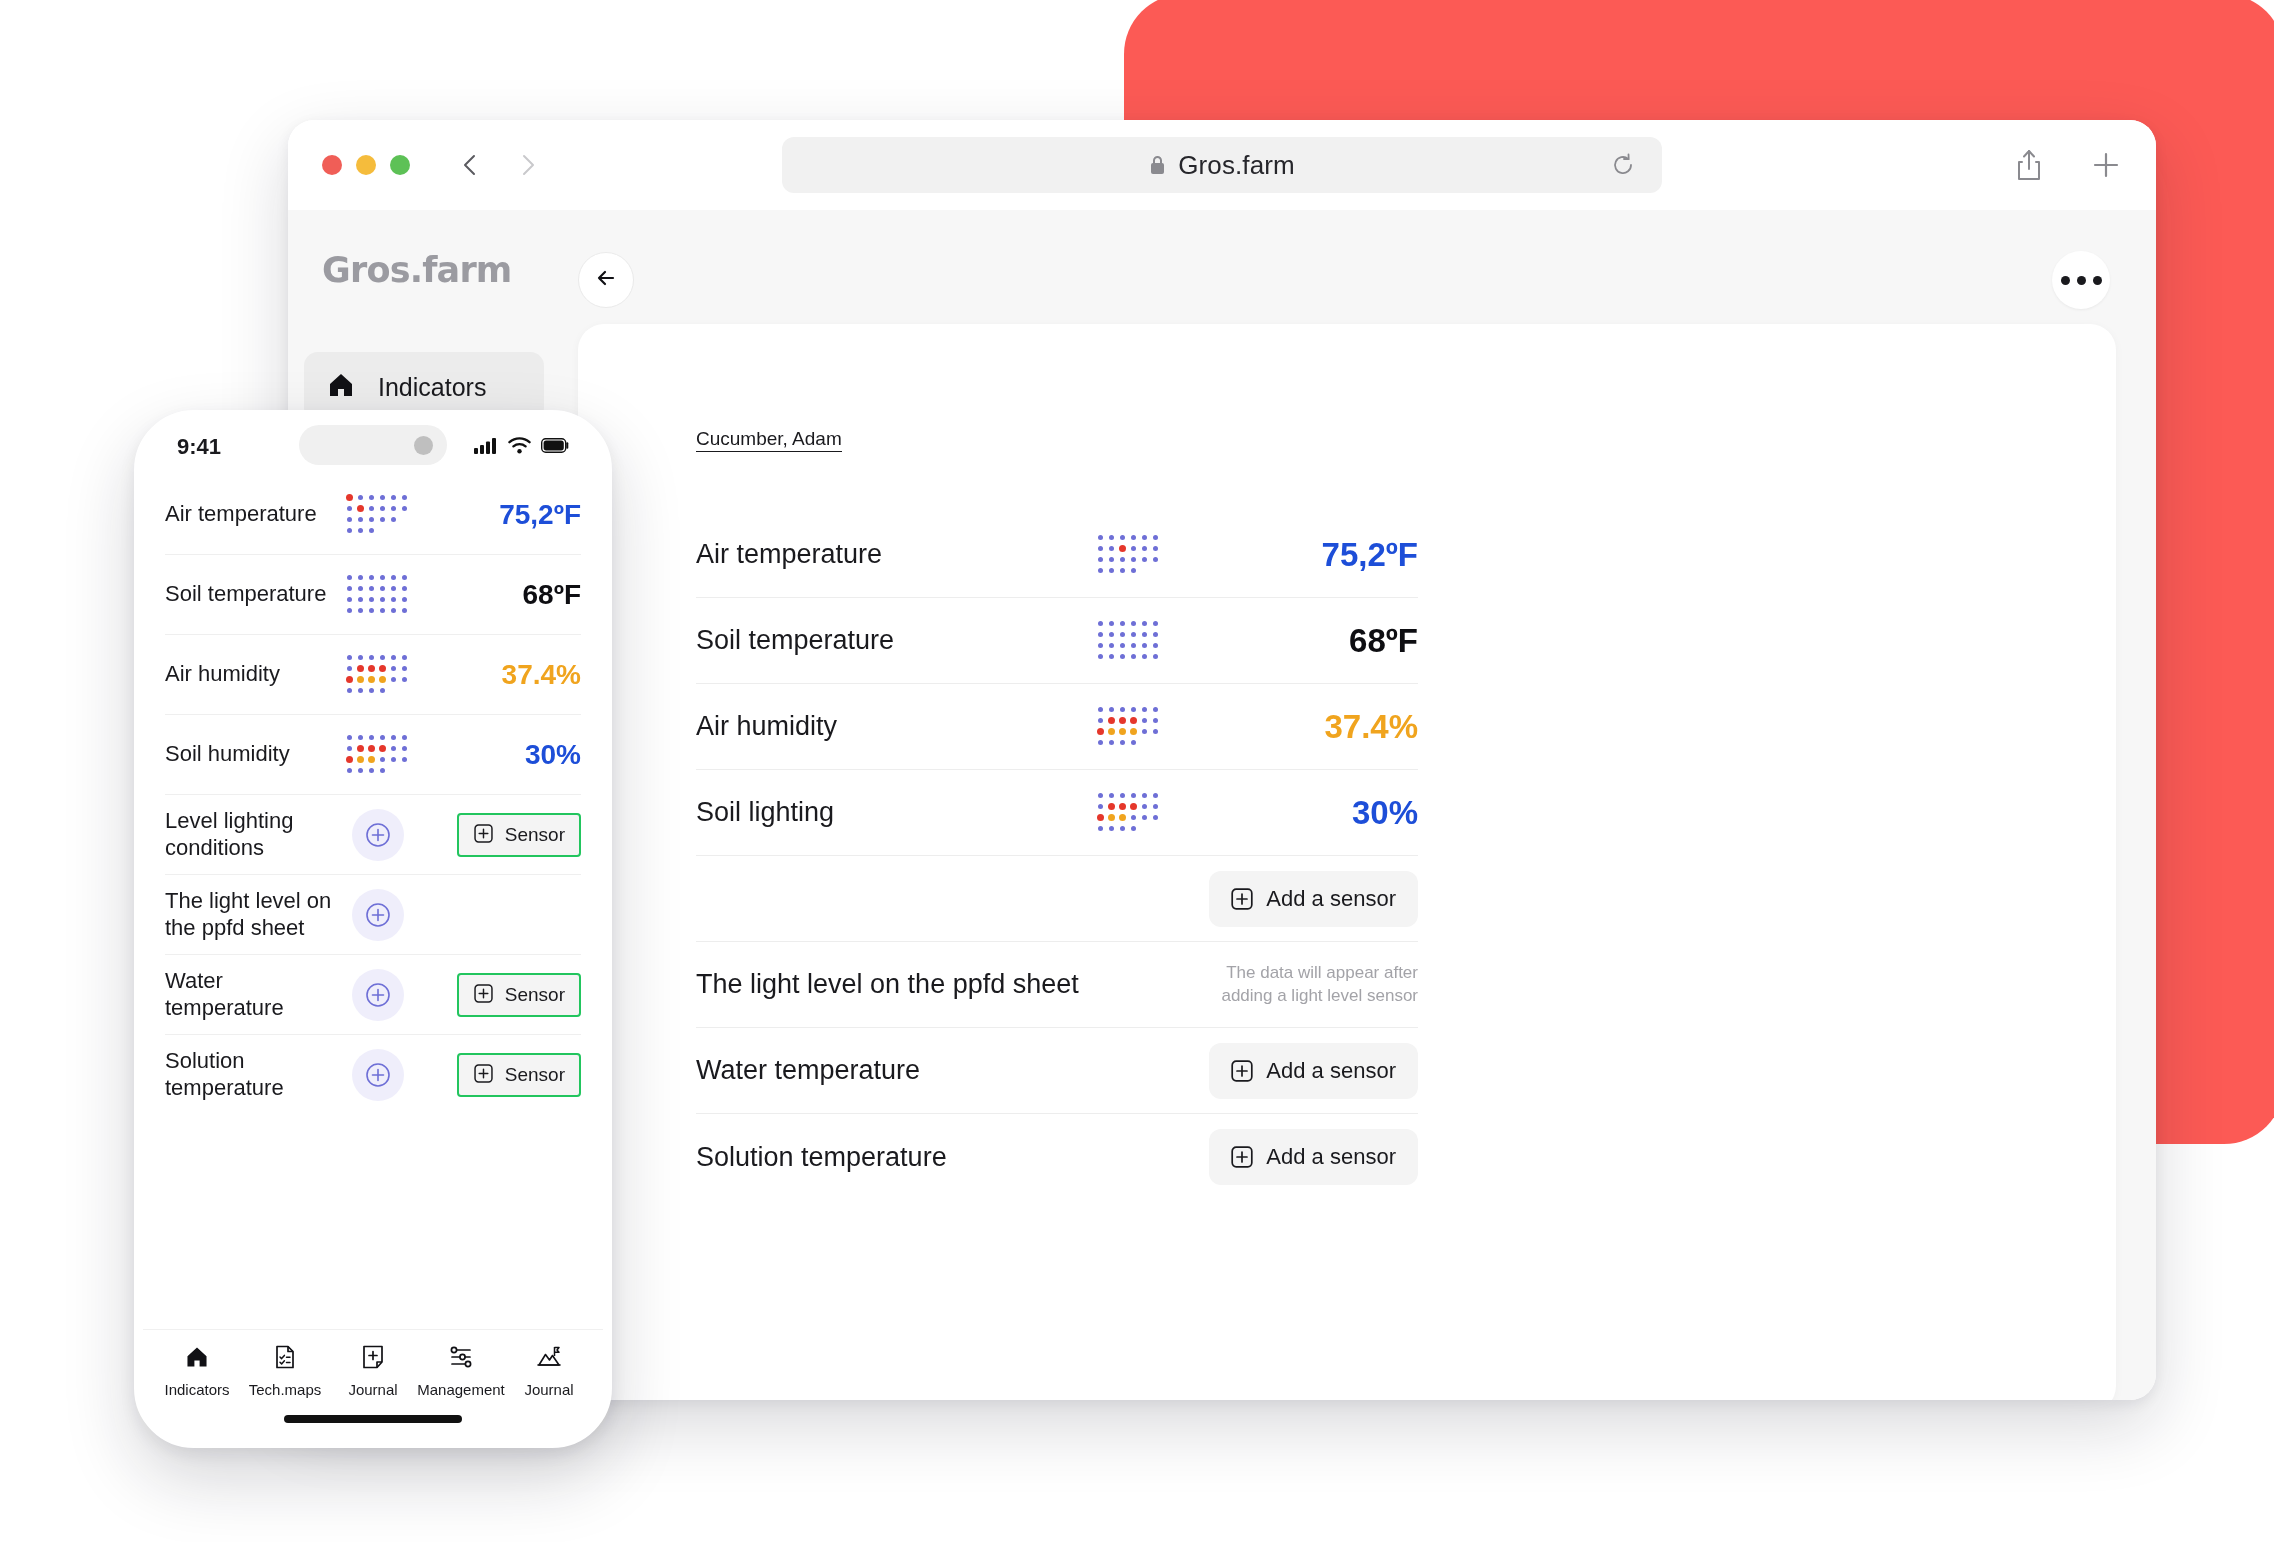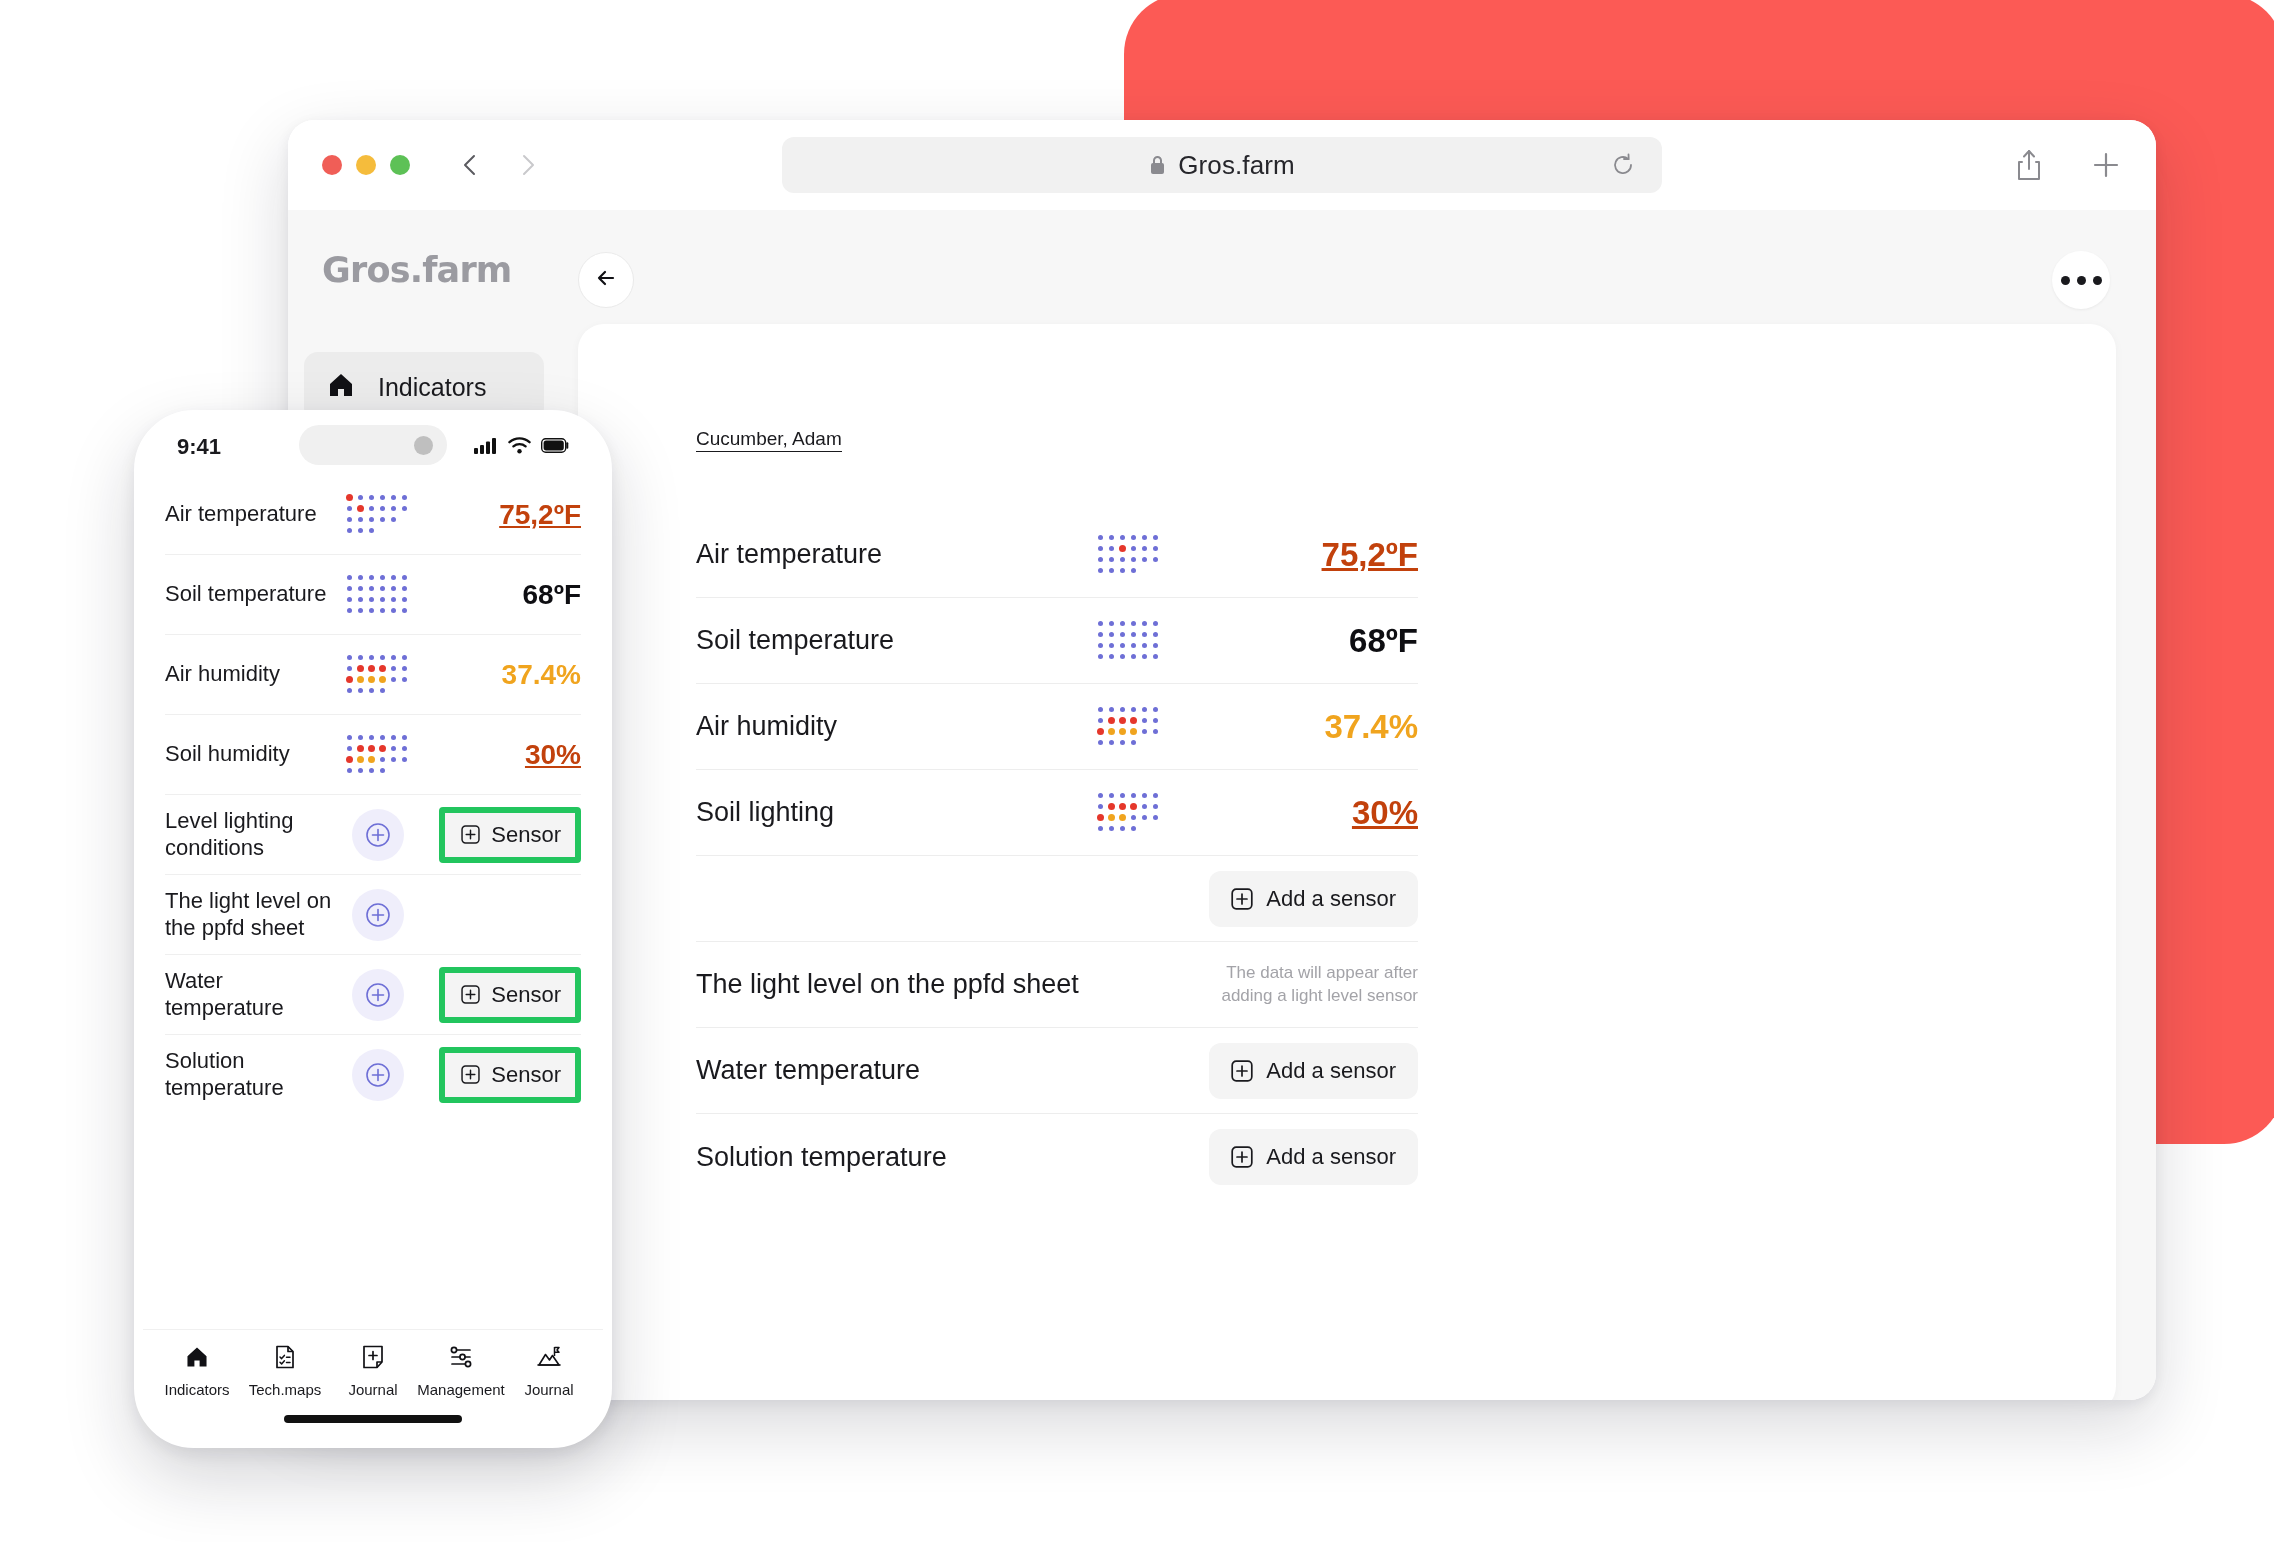--- a/index.html
+++ b/index.html
@@ -103,21 +103,21 @@
 
   .rows { margin-top: 60px; width: 722px; }
   .row {
     display: flex; align-items: center; height: 86px;
     border-bottom: 1px solid #EDEDED;
   }
   .row:last-child { border-bottom: none; }
   .row-label { font-size: 27px; color: #1A1A1E; flex: 1; }
   .row-mid { width: 170px; display: flex; justify-content: flex-start; }
   .row-val { font-size: 33px; font-weight: 700; text-align: right; min-width: 150px; }
-  .v-red { color: #c2410c; text-decoration: underline; }
+  .v-red { color: #1d4ed8; }
   .v-dark { color: #0E0E12; }
   .v-orange { color: #F0A41E; }
   .hint { font-size: 17px; color: #A3A3A8; text-align: right; line-height: 1.35; width: 210px; }
 
   .addbtn {
     display: inline-flex; align-items: center; gap: 13px;
     background: #F4F4F4; border-radius: 12px; padding: 15px 22px;
     font-size: 22px; color: #1A1A1E; border: none;
   }
   .plus-sq { width: 22px; height: 22px; }
@@ -158,22 +158,22 @@
   }
   .ph-label { font-size: 22px; color: #1A1A1E; width: 170px; line-height: 1.22; }
   .ph-mid { width: 86px; display: flex; justify-content: center; }
   .ph-val { margin-left: auto; font-size: 28px; font-weight: 700; text-align: right; }
   .pcircle {
     width: 52px; height: 52px; border-radius: 50%; background: #EFEEFB;
     display: flex; align-items: center; justify-content: center;
   }
   .sensor-btn {
     margin-left: auto; display: inline-flex; align-items: center; gap: 10px;
-    background: #F4F4F4; border: 6px solid #22c55e; border-radius: 4px;
-    padding: 9px 14px; font-size: 22px; color: #1A1A1E;
+    background: #F4F4F4; border: 2px solid #22c55e; border-radius: 4px;
+    padding: 9px 14px; font-size: 19px; color: #1A1A1E;
   }
 
   .tabbar {
     position: absolute; bottom: 0; left: 0; right: 0; height: 110px;
     background: #fff; display: flex; align-items: flex-start; justify-content: space-around;
     padding: 14px 10px 0 10px; border-top: 1px solid #F0F0F0;
   }
   .tab { display: flex; flex-direction: column; align-items: center; gap: 7px; width: 84px; }
   .tab-label { font-size: 15px; color: #1A1A1E; white-space: nowrap; }
   .home-ind {

